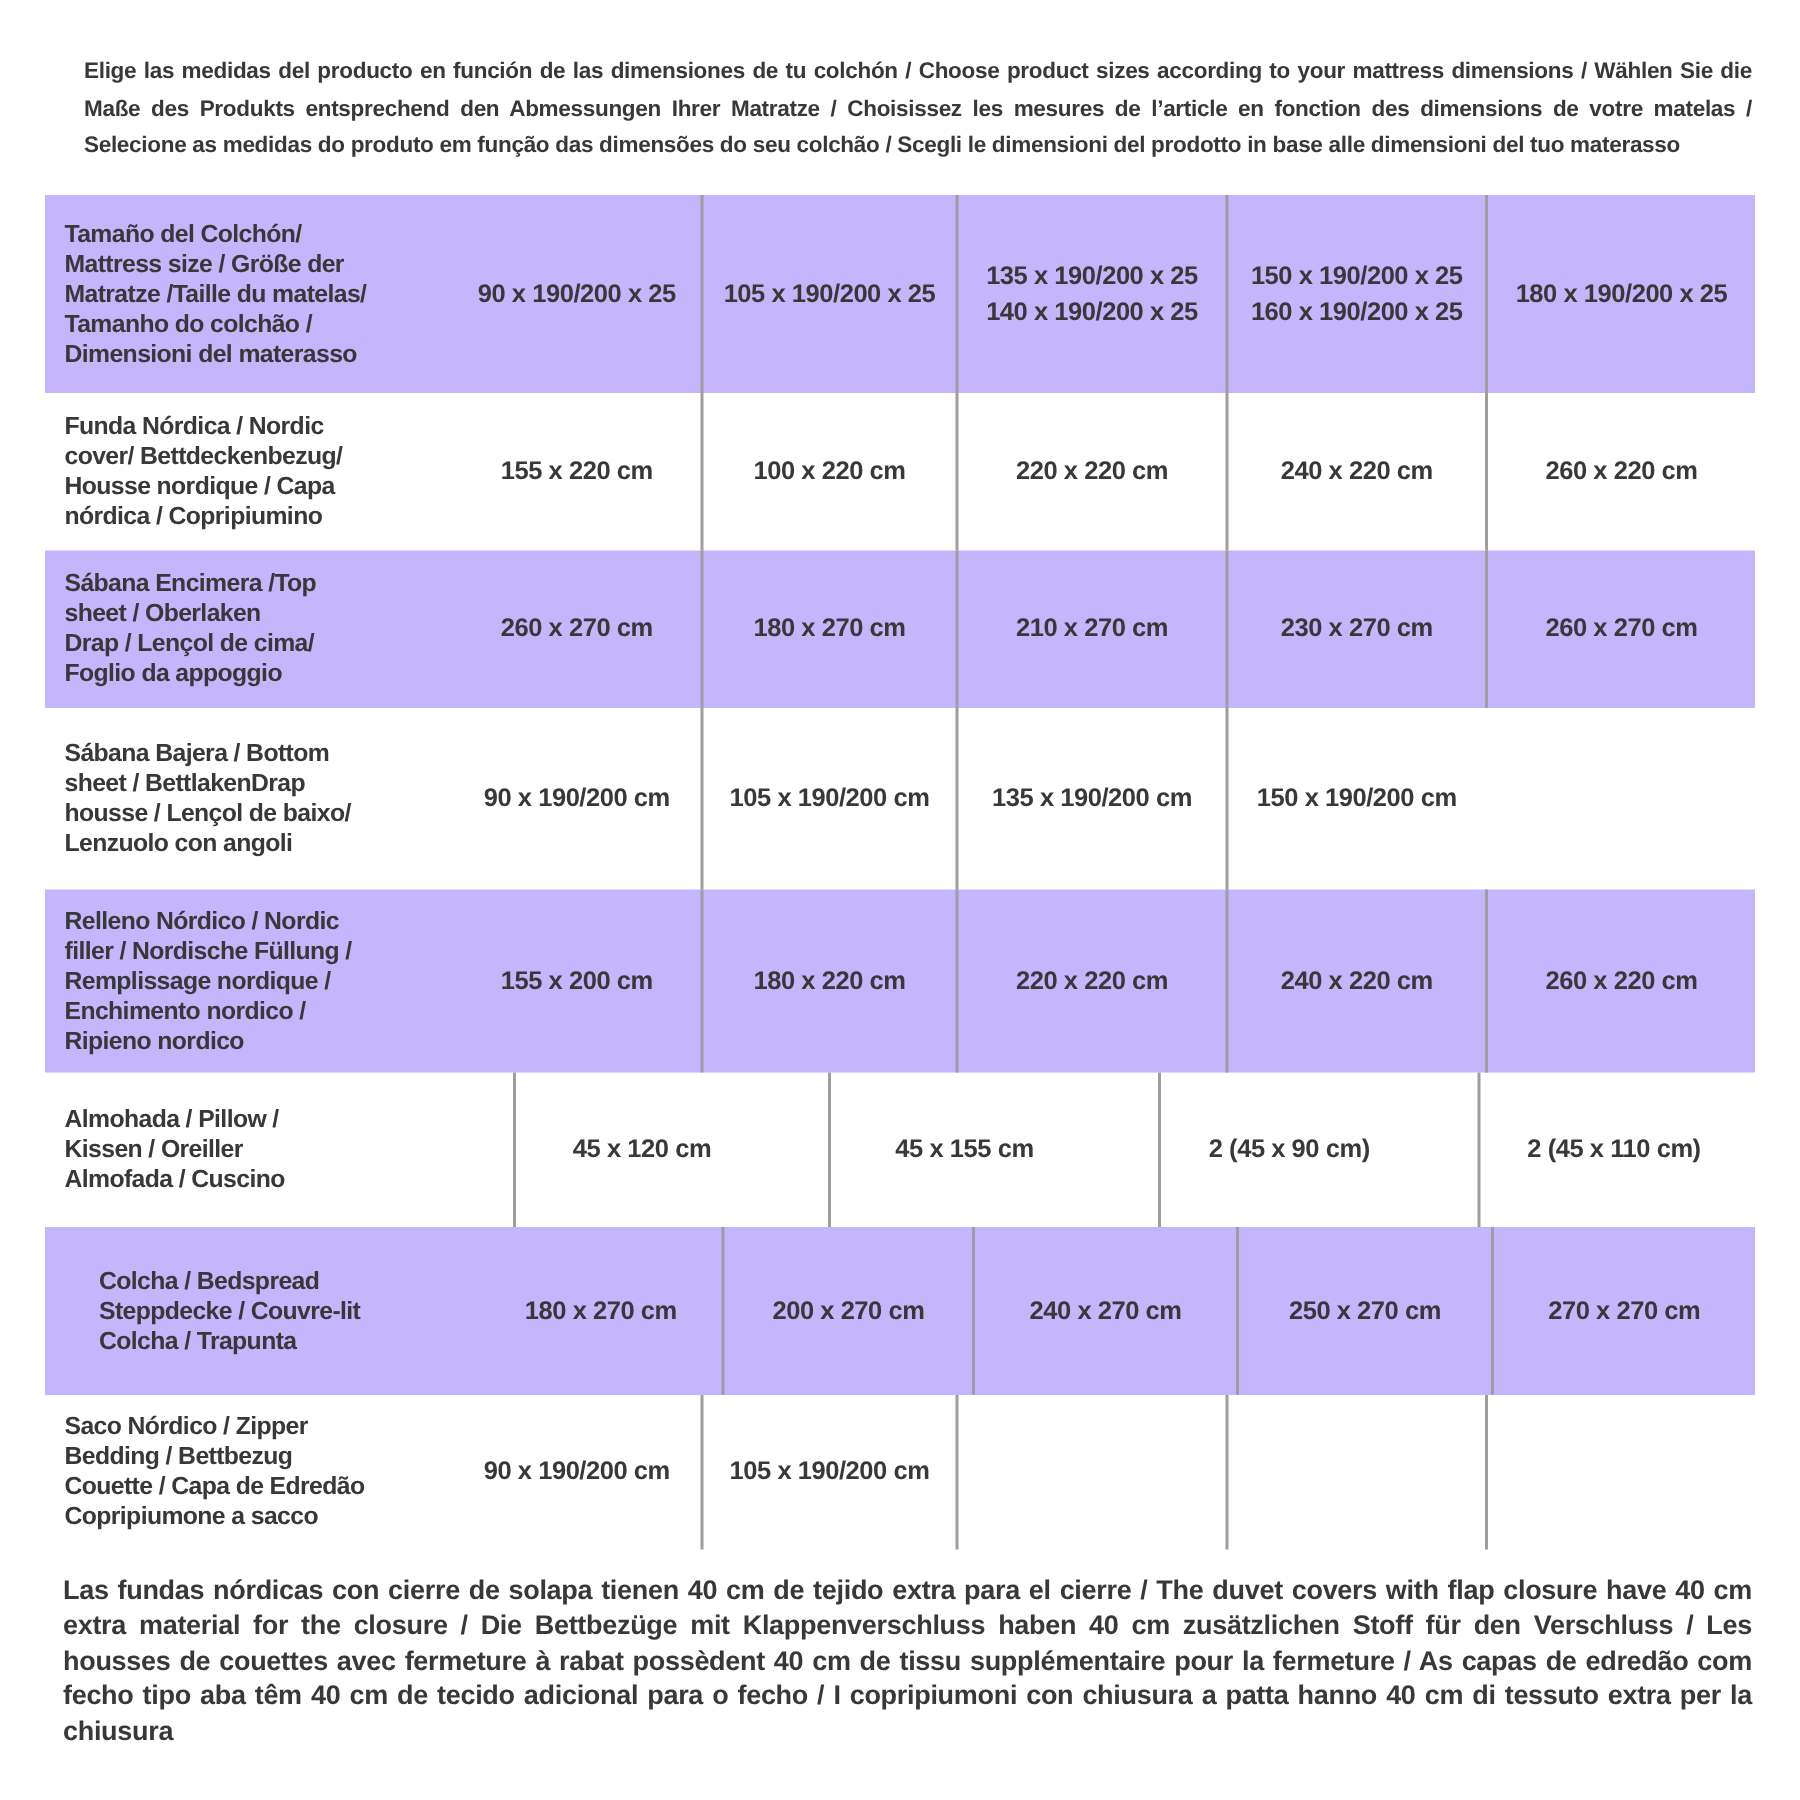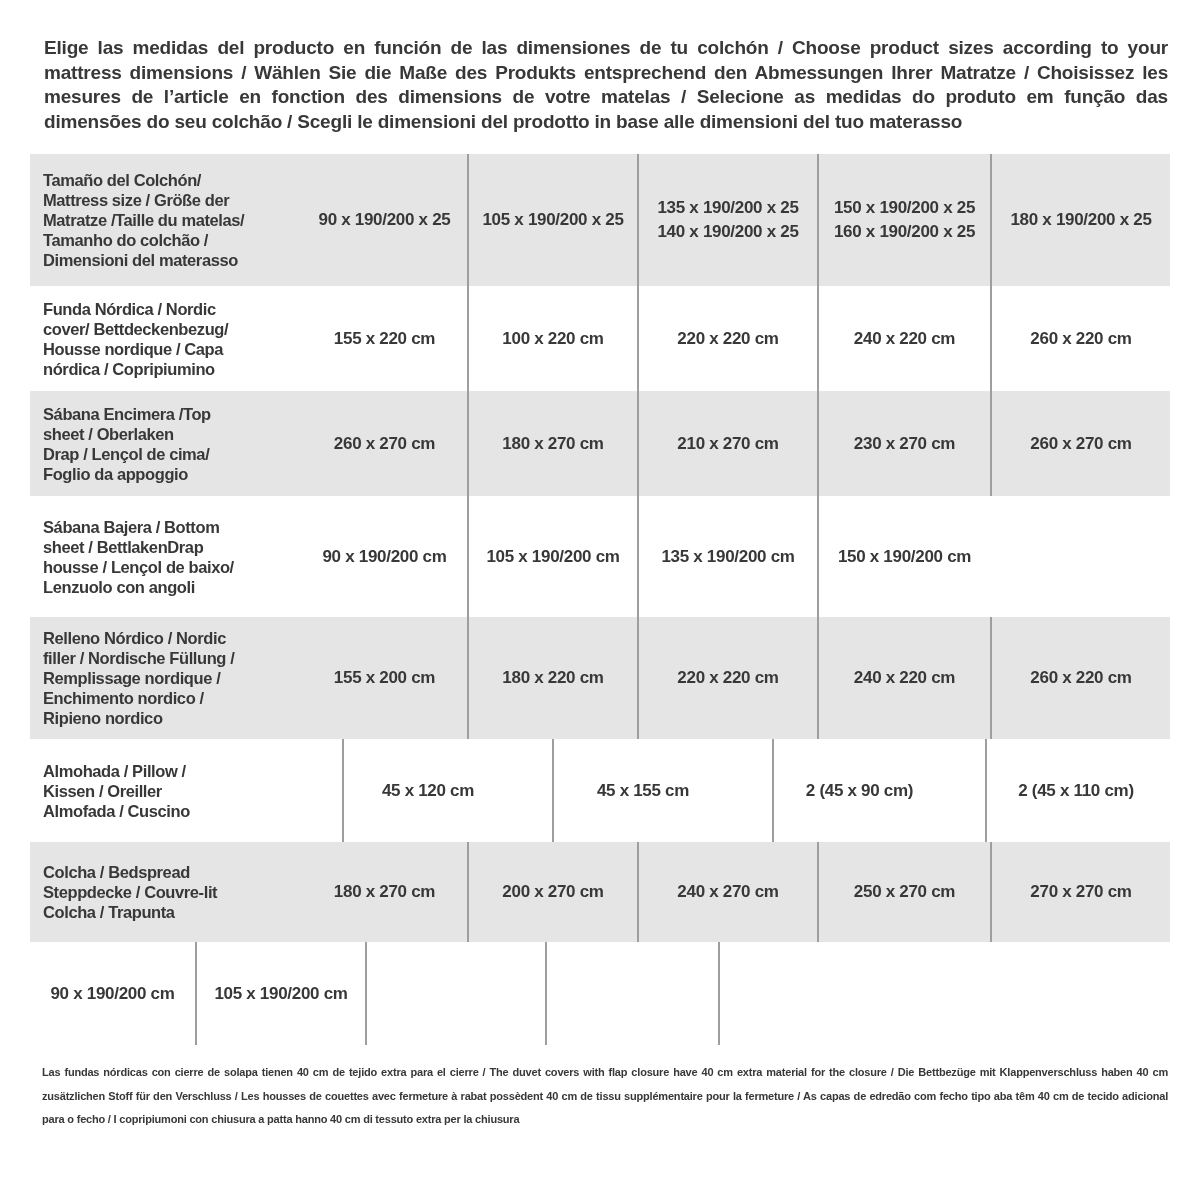--- a/index.html
+++ b/index.html
@@ -9,32 +9,32 @@
   }
   body {
     width: 1200px;
     height: 1200px;
     font-family: "Liberation Sans", sans-serif;
     font-weight: bold;
     color: #383838;
     overflow: hidden;
   }
   .intro {
-    margin: 36px 32px 0 44px;
-    font-size: 19px;
+    margin: 36px 32px 0 56px;
+    font-size: 15px;
     line-height: 24.5px;
     text-align: justify;
     letter-spacing: -0.2px;
   }
   .size-table {
     margin: 20px 30px 0 30px;
     width: 1140px;
   }
   .row { display: flex; }
-  .row.gray { background: #e5e5e5; }
+  .row.gray { background: #c4b5fd; }
   .cell { box-sizing: border-box; }
   .label {
     width: 272px;
     padding-left: 13px;
     padding-right: 6px;
     display: flex;
     align-items: center;
     font-size: 16.5px;
     line-height: 20px;
     letter-spacing: -0.4px;
@@ -55,25 +55,25 @@
   .c4 { width: 180px; }
   .c5 { width: 173px; }
   .c6 { width: 180px; }
   .sep { border-left: 2px solid #9e9e9e; }
   .r1 { height: 132px; }
   .r2 { height: 105px; justify-content: flex-end; }
   .r3 { height: 105px; }
   .r4 { height: 121px; }
   .r5 { height: 122px; }
   .r6 { height: 103px; gap: 40px; }
-  .r7 { height: 100px; }
+  .r7 { height: 112px; padding-left: 23px; }
   .r8 { height: 103px; }
   .footnote {
     margin: 16px 32px 0 42px;
-    font-size: 11px;
+    font-size: 18px;
     line-height: 23.5px;
     text-align: justify;
     letter-spacing: -0.2px;
   }
 </style>
 </head>
 <body>
 
 <div class="page">
 
@@ -159,20 +159,24 @@
 Steppdecke / Couvre-lit
 Colcha / Trapunta</div>
       <div class="cell val c2">180 x 270 cm</div>
       <div class="cell val c3 sep">200 x 270 cm</div>
       <div class="cell val c4 sep">240 x 270 cm</div>
       <div class="cell val c5 sep">250 x 270 cm</div>
       <div class="cell val c6 sep">270 x 270 cm</div>
     </div>
 
     <div class="row r8">
+      <div class="cell label">Saco Nórdico / Zipper
+Bedding / Bettbezug
+Couette / Capa de Edredão
+Copripiumone a sacco</div>
       <div class="cell val c2">90 x 190/200 cm</div>
       <div class="cell val c3 sep">105 x 190/200 cm</div>
       <div class="cell val c4 sep"></div>
       <div class="cell val c5 sep"></div>
       <div class="cell val c6 sep"></div>
     </div>
 
   </div>
 
   <p class="footnote">Las fundas nórdicas con cierre de solapa tienen 40 cm de tejido extra para el cierre / The duvet covers with flap closure have 40 cm extra material for the closure / Die Bettbezüge mit Klappenverschluss haben 40 cm zusätzlichen Stoff für den Verschluss / Les housses de couettes avec fermeture à rabat possèdent 40 cm de tissu supplémentaire pour la fermeture / As capas de edredão com fecho tipo aba têm 40 cm de tecido adicional para o fecho / I copripiumoni con chiusura a patta hanno 40 cm di tessuto extra per la chiusura</p>

